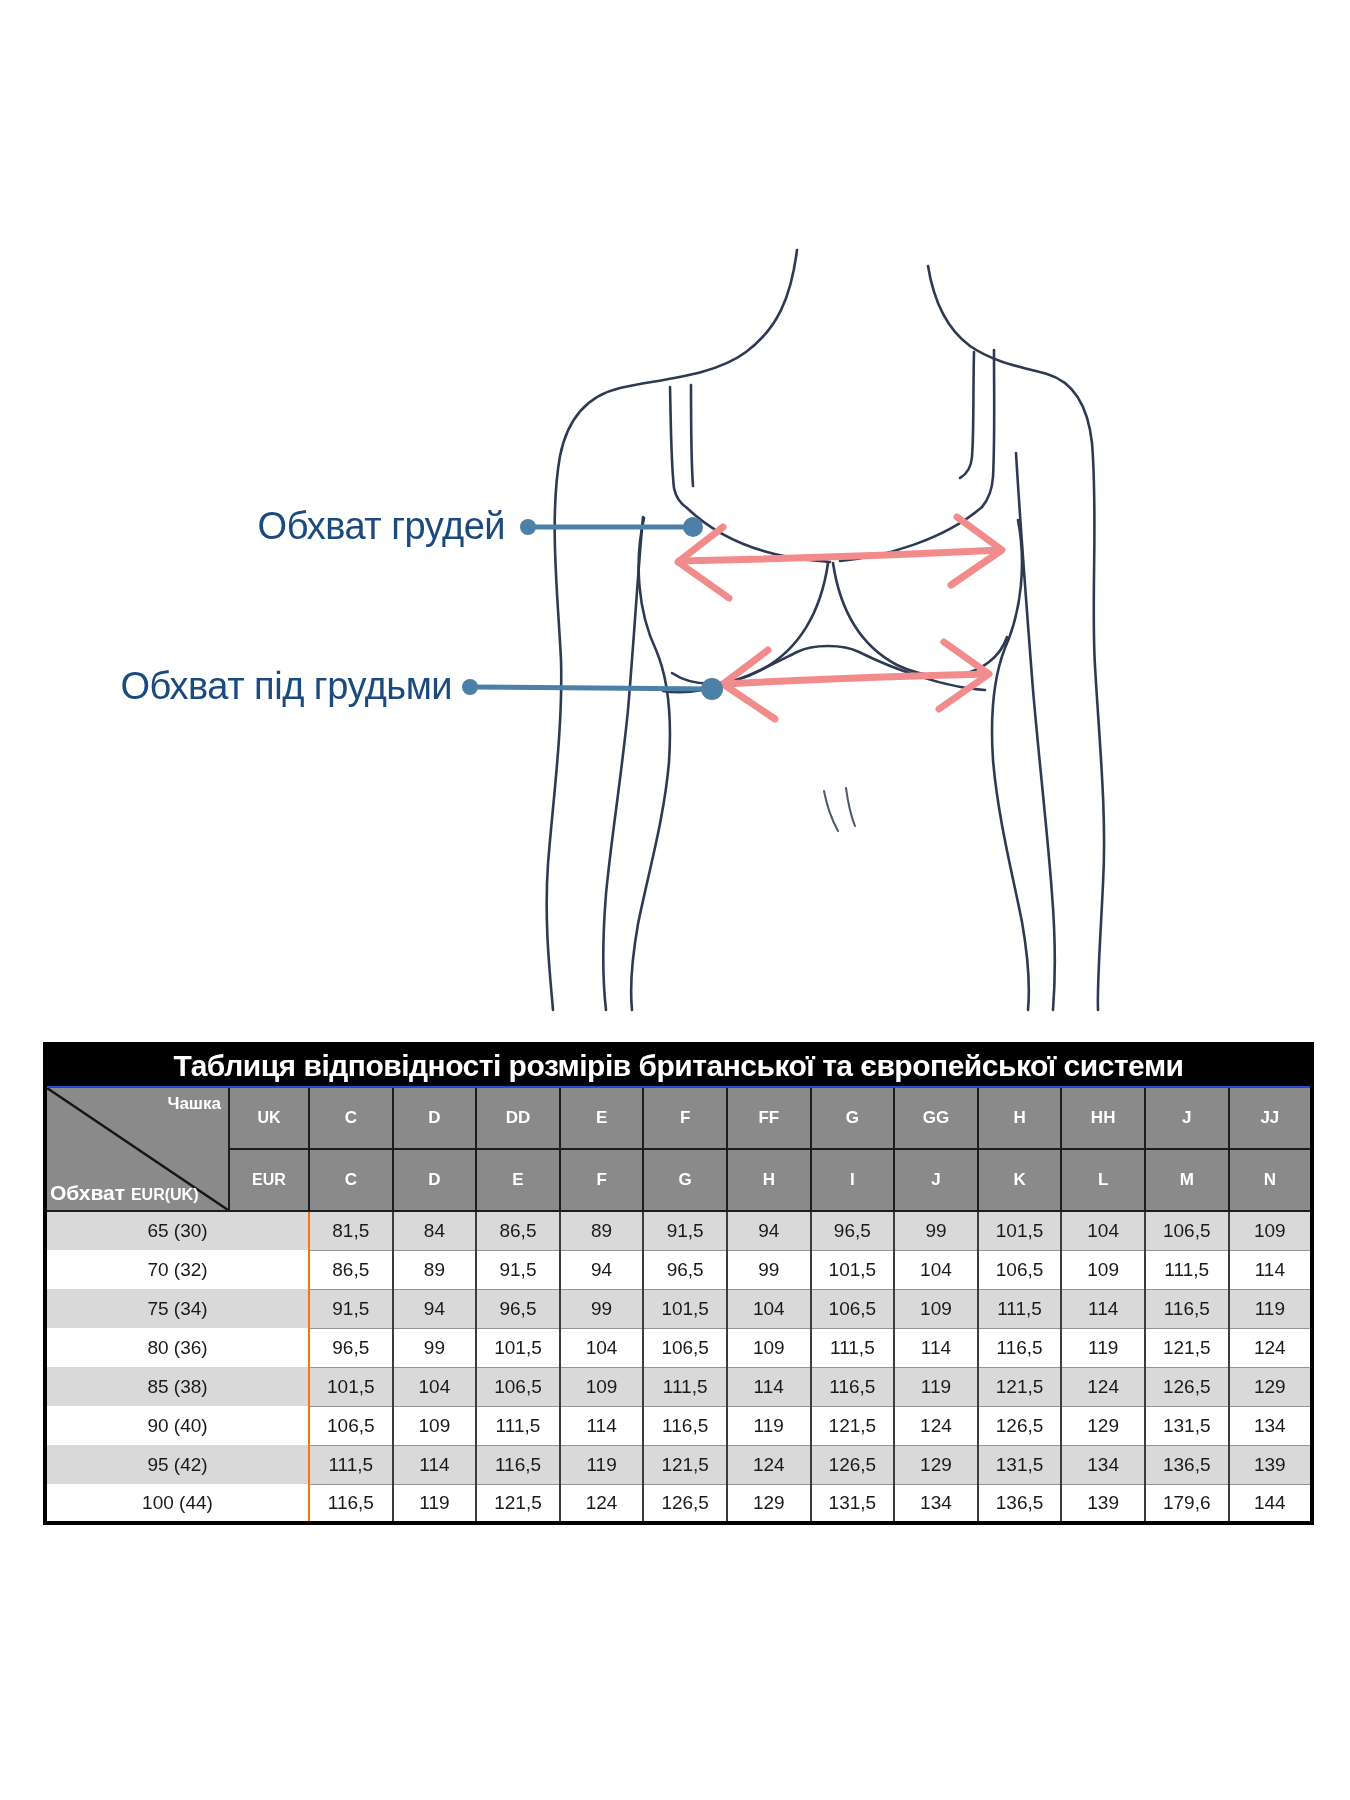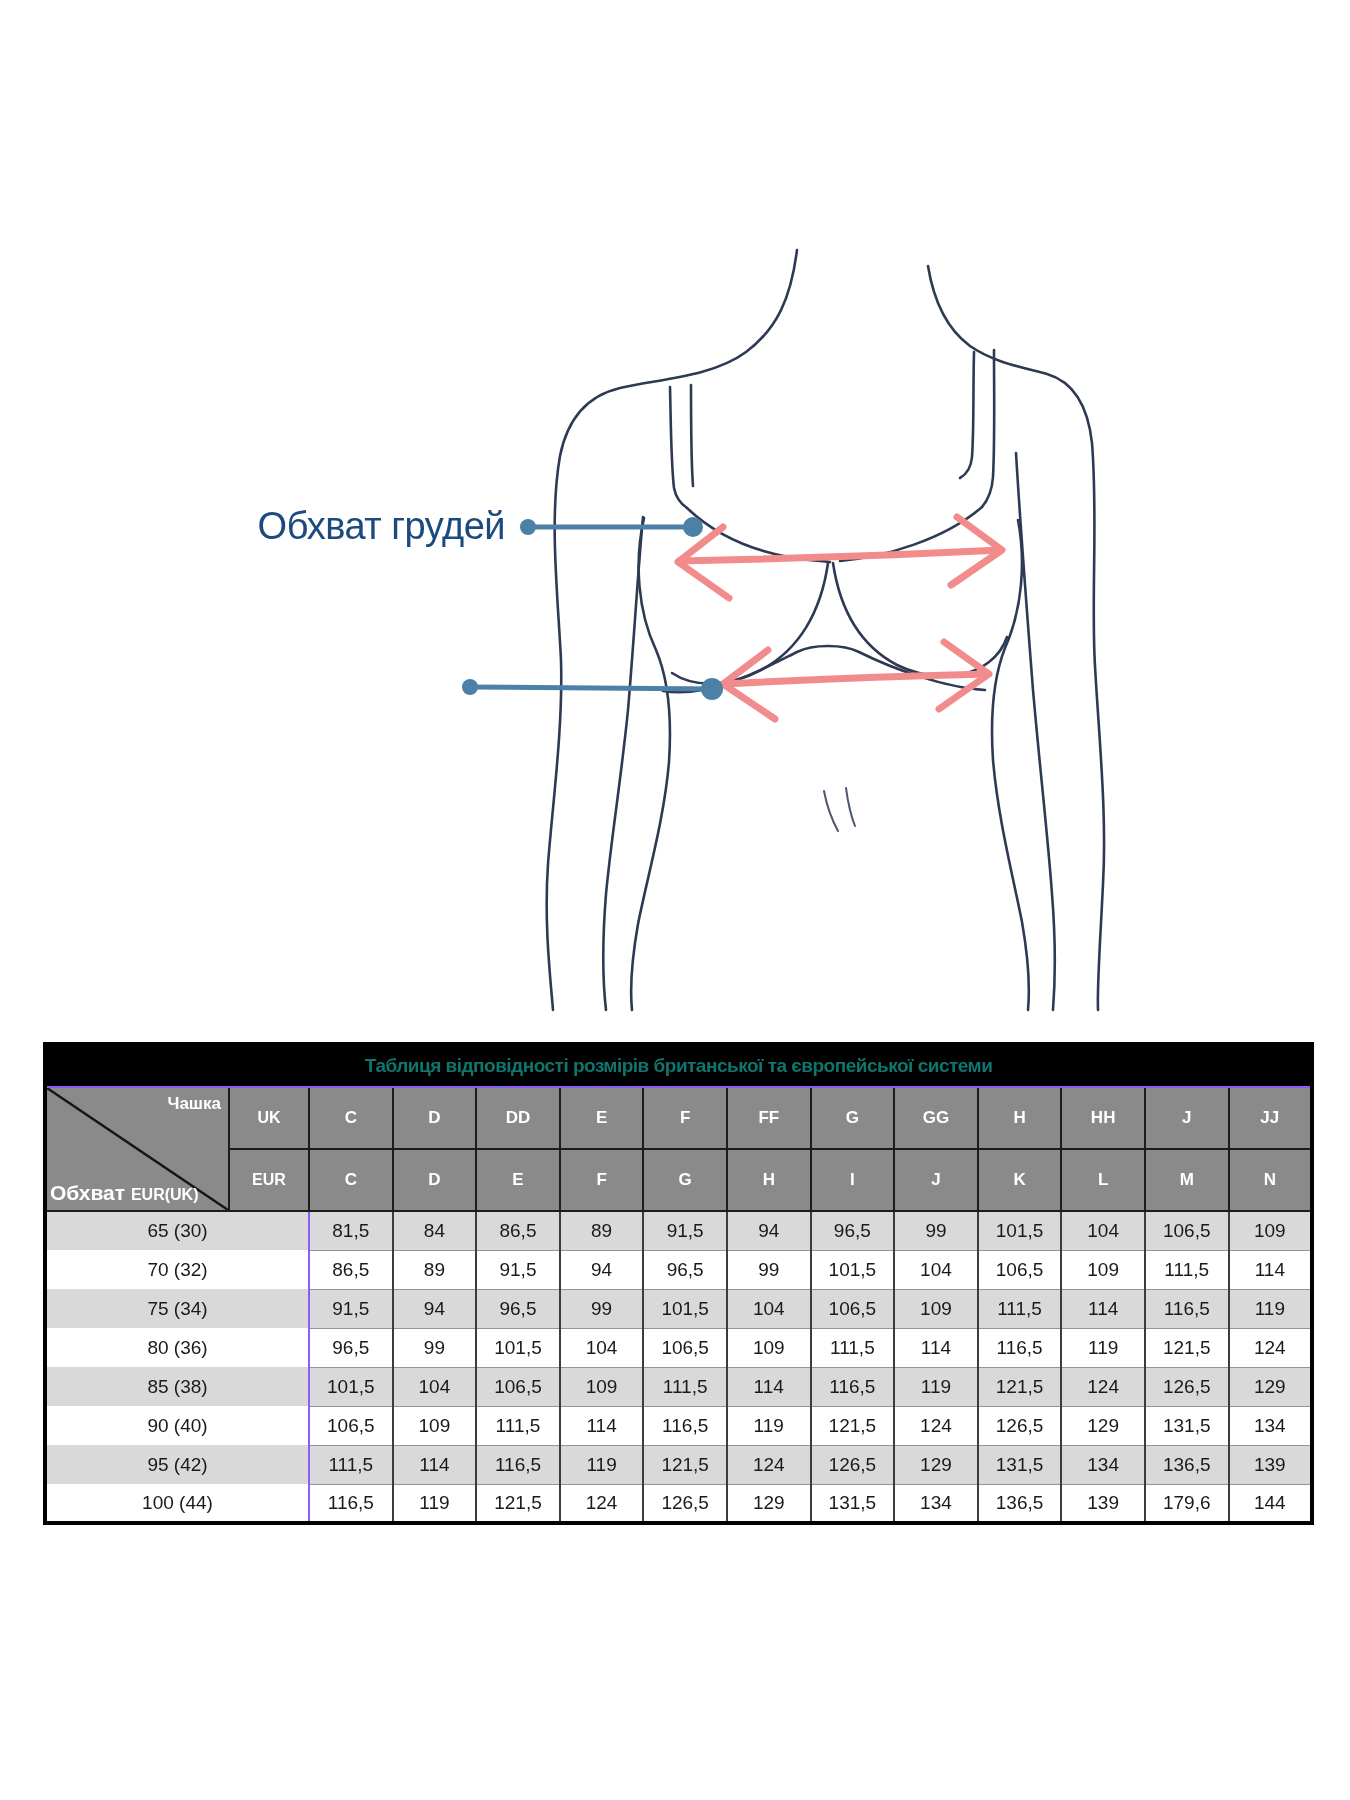--- a/index.html
+++ b/index.html
@@ -42,26 +42,26 @@
     width: 1267px;
     border-collapse: collapse;
     table-layout: fixed;
     border: 4px solid #000000;
     font-family: "Liberation Sans", sans-serif;
   }
   .size-table th, .size-table td { padding: 0; text-align: center; vertical-align: middle; }
 
   .title-cell {
     background: var(--title-bg);
-    color: #0f766e;
+    color: #ffffff;
     height: 40px;
-    font-size: 19px;
+    font-size: 30px;
     font-weight: bold;
     letter-spacing: -0.5px;
-    border: 2px solid #8b5cf6;
+    border: 2px solid #1d4ed8;
   }
 
   .head-cell {
     background: var(--header-bg);
     color: #ffffff;
     font-weight: bold;
     font-size: 17px;
     height: 60px;
     border: 2px solid #1c1c1c;
   }
@@ -85,21 +85,21 @@
   .corner-girth .sub { font-size: 16px; }
 
   .size-table tbody tr { height: 39px; }
   .size-table tbody tr:nth-child(odd)  td { background: var(--row-alt-bg); }
   .size-table tbody tr:nth-child(even) td { background: #ffffff; }
 
   td.band-cell {
     font-size: 19px;
     color: #1a1a1a;
     border: none;
-    border-right: 2px solid #8b5cf6;
+    border-right: 2px solid #f97316;
   }
   td.size-cell {
     font-size: 19px;
     color: #1a1a1a;
     border-left: 2px solid #3c3c3c;
     border-right: 2px solid #3c3c3c;
     border-top: 1px solid #949494;
     border-bottom: 1px solid #949494;
   }
 </style>
@@ -151,20 +151,21 @@
         <circle class="conn-dot" cx="693" cy="527" r="10"></circle>
       </g>
       <g>
         <line class="conn-line" x1="470" y1="687" x2="712" y2="689"></line>
         <circle class="conn-dot" cx="470" cy="687" r="8"></circle>
         <circle class="conn-dot" cx="712" cy="689" r="11"></circle>
       </g>
     </svg>
 
     <div class="diagram-label label-bust">Обхват грудей</div>
+    <div class="diagram-label label-underbust">Обхват під грудьми</div>
   </div>
 
   <table class="size-table">
     <colgroup>
       <col style="width:184px">
       <col style="width:80px">
       <col span="12" style="width:83.6px">
     </colgroup>
     <thead>
       <tr>

